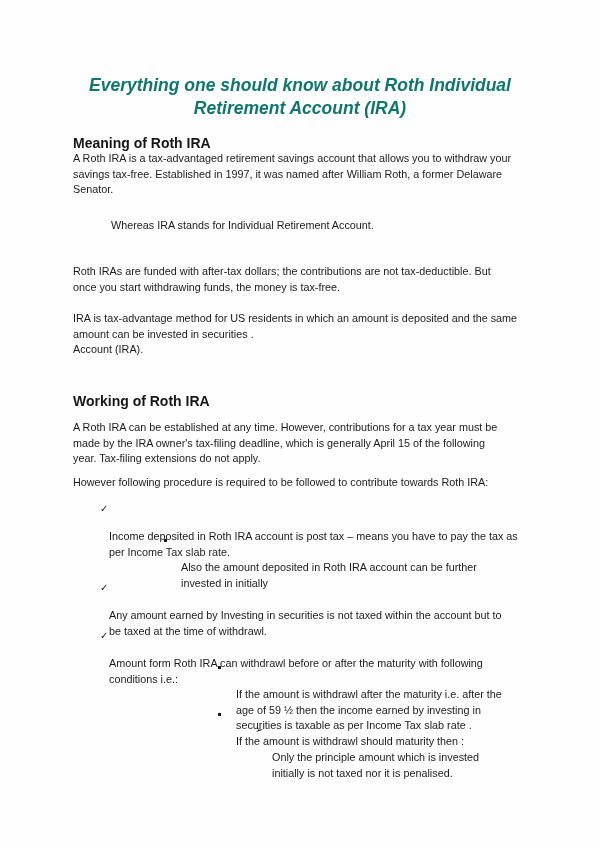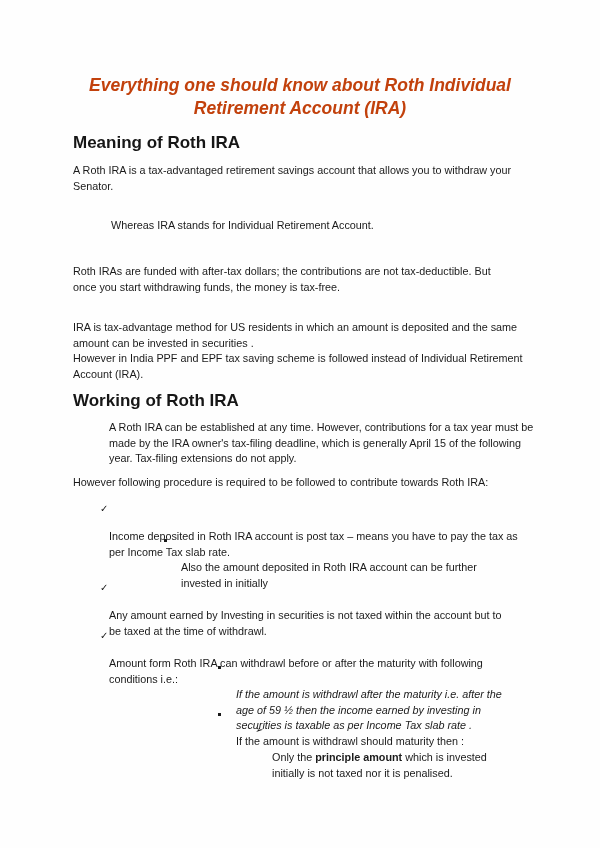--- a/index.html
+++ b/index.html
@@ -1,59 +1,59 @@
 <!DOCTYPE html>
 <html><head>
 <meta charset="utf-8">
 <style>
   html, body { margin: 0; padding: 0; background: #ffffff; }
   body { width: 600px; height: 848px; overflow: hidden; position: relative;
          font-family: "Liberation Sans", "DejaVu Sans", sans-serif; color: #111111; }
   .page { position: absolute; left: 0; top: 0; width: 600px; height: 848px; background: #fefefe; }
   .title { position: absolute; left: 60px; width: 480px; top: 74px; text-align: center;
-           font-style: italic; font-weight: bold; font-size: 17.5px; line-height: 23px; color: #c2410c; }
-  .h2 { position: absolute; left: 73px; font-weight: bold; font-size: 17px; color: #161616; line-height: 18px; }
+           font-style: italic; font-weight: bold; font-size: 17.5px; line-height: 23px; color: #0f766e; }
+  .h2 { position: absolute; left: 73px; font-weight: bold; font-size: 14px; color: #161616; line-height: 18px; }
   .p { position: absolute; left: 73px; width: 465px; font-size: 10.8px; line-height: 15.5px; color: #1a1a1a; }
   .item { position: absolute; font-size: 10.8px; line-height: 15.5px; color: #1a1a1a; margin-top: 28px; }
   .mark { position: absolute; font-size: 10px; line-height: 15.5px; color: #1a1a1a; }
   .sq { position: absolute; width: 3px; height: 3px; background: #1a1a1a; }
-  b { font-weight: bold; }
+  b { font-weight: normal; }
 </style>
 </head>
 <body>
 
 <div class="page">
 
   <div class="title">
     <div>Everything one should know about Roth Individual</div>
     <div>Retirement Account (IRA)</div>
   </div>
 
   <div class="h2" style="top:134px;">Meaning of Roth IRA</div>
-  <div class="p" style="top:163px;">
+  <div class="p" style="top:151px;">
     <div>A Roth IRA is a tax-advantaged retirement  savings account that allows you to withdraw  your</div>
+    <div>savings tax-free. Established in 1997, it was named after William Roth, a former  Delaware</div>
     <div>Senator.</div>
   </div>
   <div class="p" style="top:218px;margin-left:38px;">
     <div>Whereas IRA stands for Individual Retirement  Account.</div>
   </div>
   <div class="p" style="top:244px;margin-top:20px;">
     <div>Roth IRAs are funded with after-tax dollars; the contributions  are not tax-deductible. But</div>
     <div>once you start withdrawing funds, the money  is tax-free.</div>
   </div>
 
-  <div class="p" style="top:320px;">
+  <div class="p" style="top:311px;">
     <div>IRA is tax-advantage method  for US residents in which an amount is deposited and the same</div>
     <div>amount  can be invested in securities .</div>
-    <div>However in India PPF and EPF tax saving scheme is followed instead of Individual Retirement</div>
     <div>Account (IRA).</div>
   </div>
 
   <div class="h2" style="top:392px;">Working of Roth IRA</div>
-  <div class="p" style="top:420px;margin-left:36px;">
+  <div class="p" style="top:420px;">
     <div>A Roth IRA can be established at any time. However, contributions  for a tax year must be</div>
     <div>made by the IRA owner's tax-filing deadline, which is generally April 15 of the following</div>
     <div>year. Tax-filing extensions do not apply.</div>
   </div>
   <div class="p" style="top:475px;">
     <div>However following procedure  is required to be followed to contribute  towards  Roth IRA:</div>
   </div>
 
   <div class="mark" style="left:100px; top:501px;">✓</div>
   <div class="item" style="left:109px; top:501px; width:430px;">
@@ -71,21 +71,21 @@
     <div>Any amount earned by Investing in securities is not taxed within the account but to</div>
     <div>be taxed at the time of withdrawl.</div>
   </div>
 
   <div class="mark" style="left:100px; top:628px;">✓</div>
   <div class="item" style="left:109px; top:628px; width:430px;">
     <div>Amount  form  Roth IRA can withdrawl before or after the maturity with following</div>
     <div>conditions i.e.:</div>
   </div>
   <div class="sq" style="left:218px; top:666px;"></div>
-  <div class="item" style="left:236px; top:659px; width:300px;font-style:italic;">
+  <div class="item" style="left:236px; top:659px; width:300px;">
     <div>If the amount  is withdrawl after the maturity  i.e. after the</div>
     <div>age of 59 ½  then the income earned by investing in</div>
     <div>securities is taxable as per Income Tax slab rate .</div>
   </div>
   <div class="sq" style="left:218px; top:713px;"></div>
   <div class="item" style="left:236px; top:706px; width:300px;">
     <div>If the amount  is withdrawl should maturity then :</div>
   </div>
   <div class="mark" style="left:255px; top:722px;">➢</div>
   <div class="item" style="left:272px; top:722px; width:260px;">

